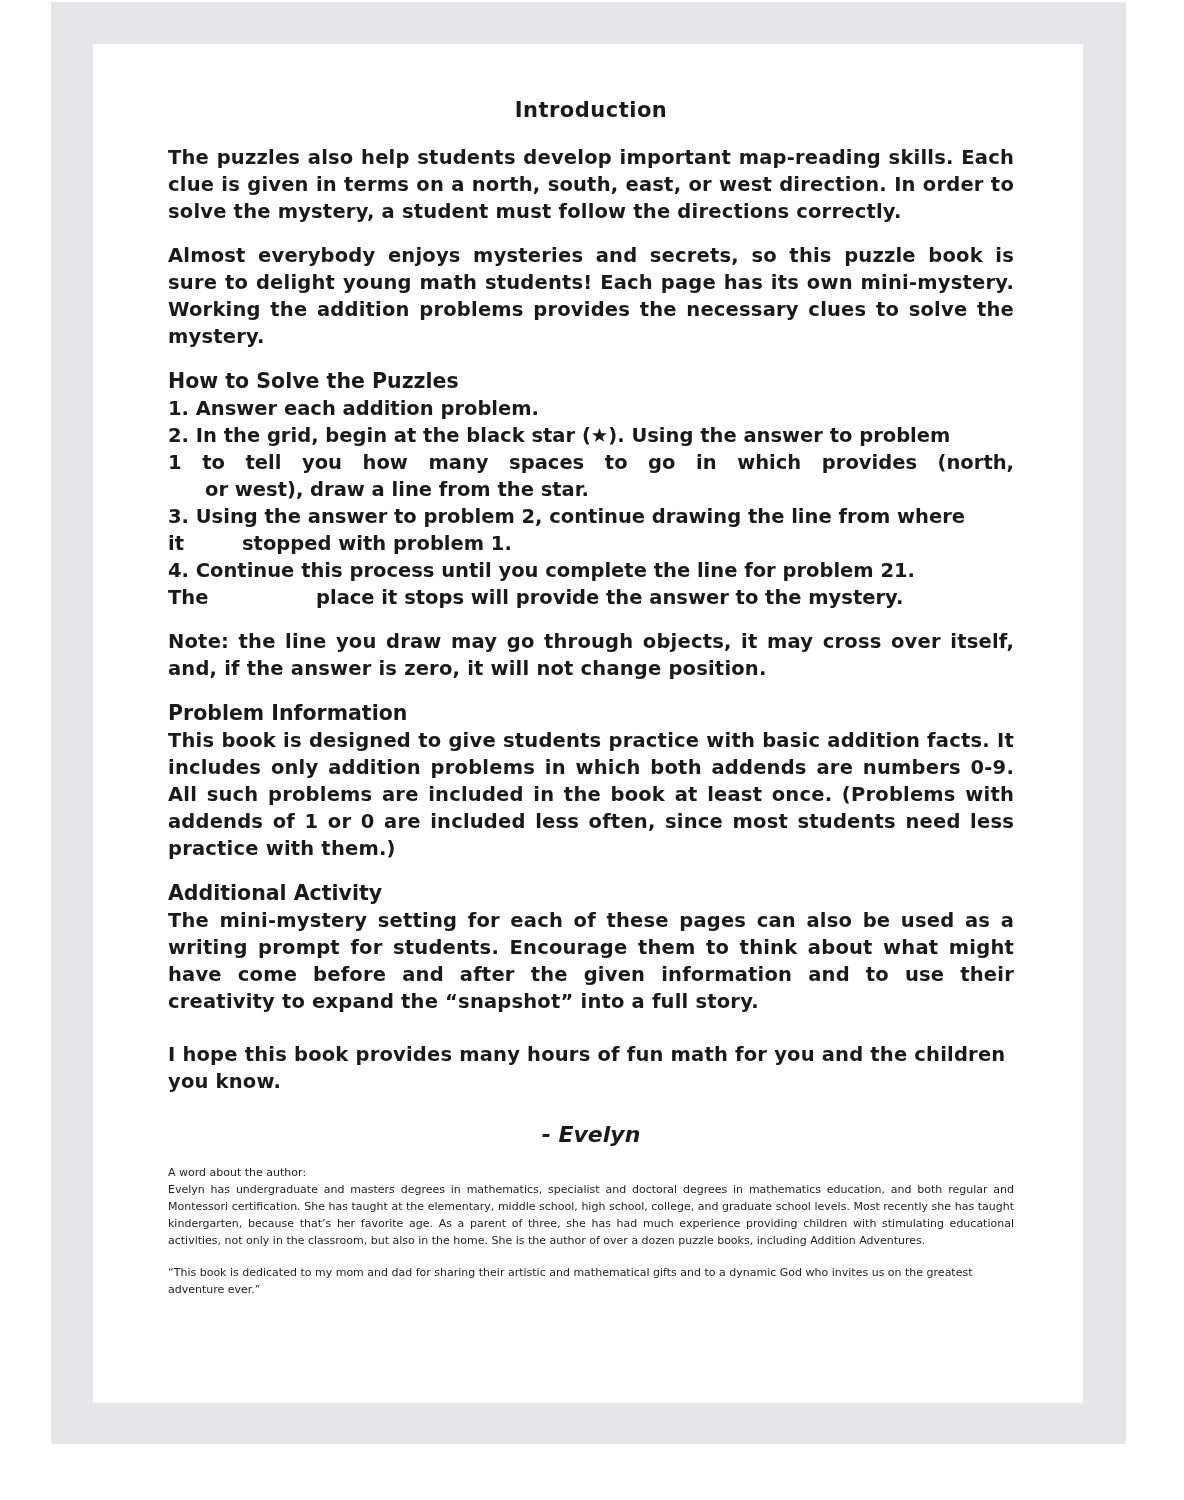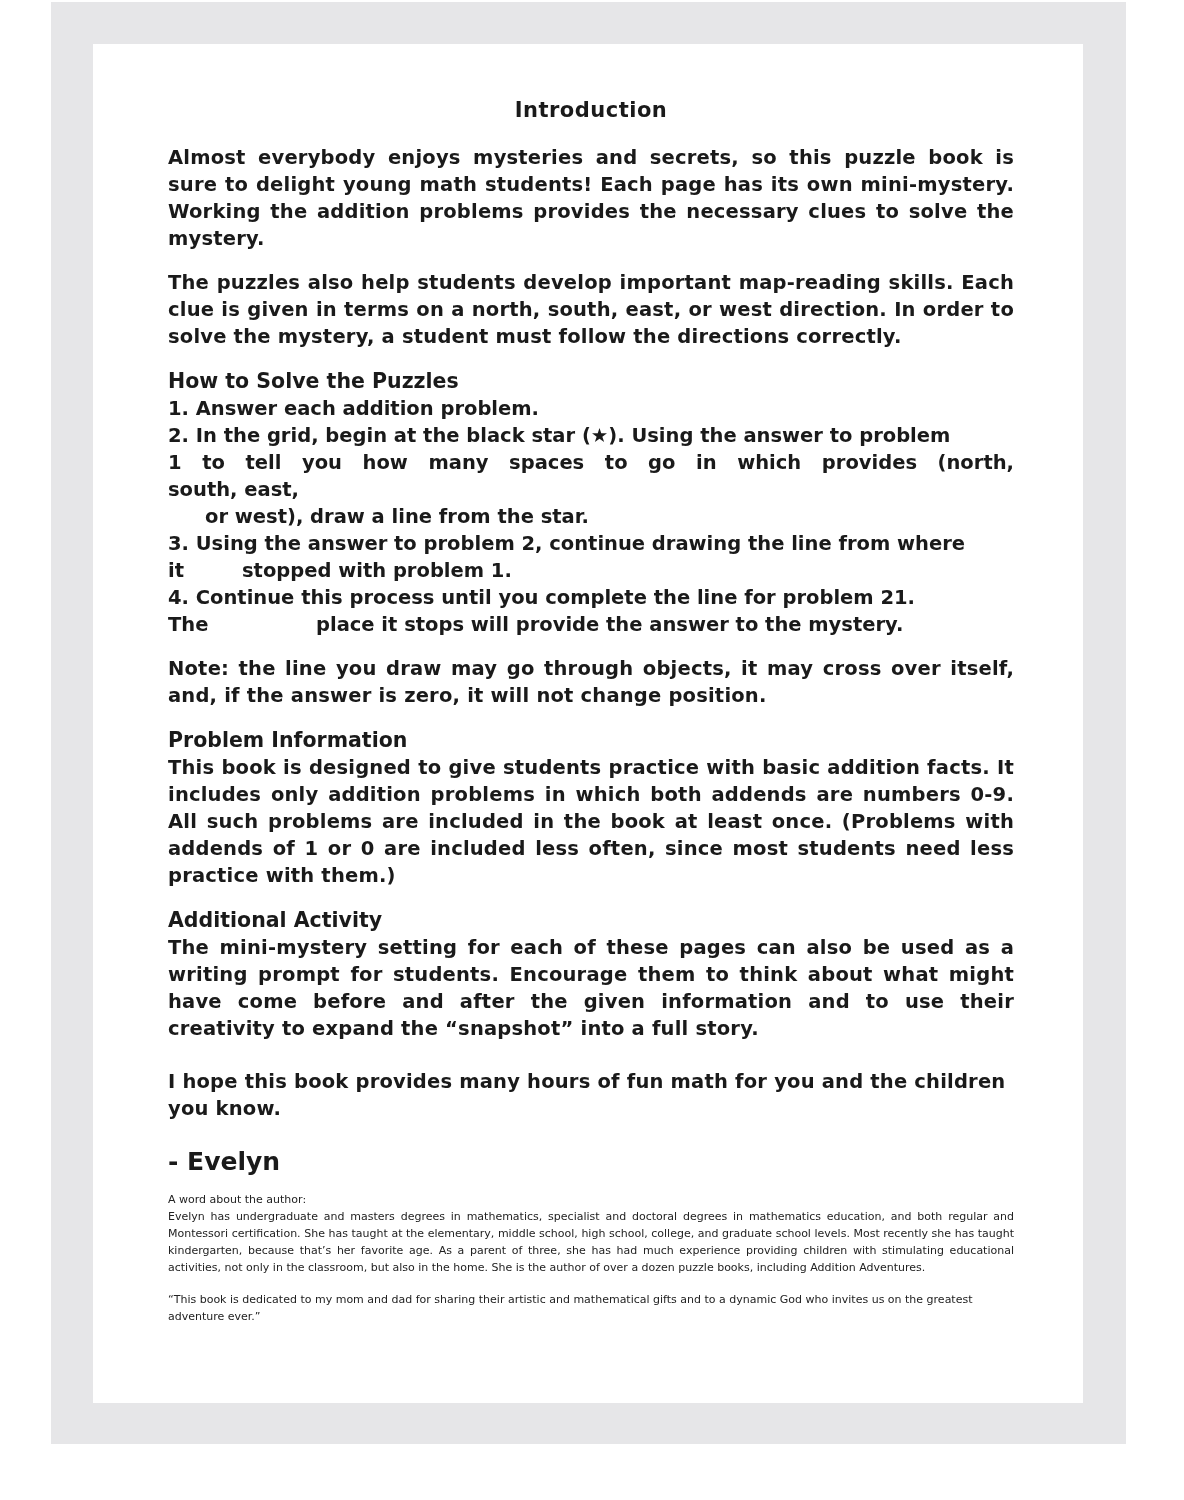--- a/index.html
+++ b/index.html
@@ -27,22 +27,23 @@
       margin: 0 0 17px 0; letter-spacing: 0.2px;
     }
     .heading {
       font-weight: bold; font-size: 20.5px; line-height: 28px; margin: 0;
     }
     .step {
       font-weight: bold; font-size: 19.5px; line-height: 27px; margin: 0; text-align: left;
     }
     .indent { padding-left: 37px; }
     .signature {
-      font-weight: bold; font-size: 25px; line-height: 27px; text-align: left;
+      font-weight: bold; font-size: 22px; line-height: 27px; text-align: center;
       margin: 26px 0 16px 0;
+      font-style: italic;
     }
     .small {
       font-size: 11px; line-height: 17px; text-align: justify; margin: 0;
       font-family: "DejaVu Sans", sans-serif; color: #222;
     }
     .small-block { margin-bottom: 15px; }
     .footer-left {
       position: absolute; left: 2px; top: 1479px; font-size: 15px;
       font-family: "Liberation Sans", sans-serif; color: #222; margin-top: 38px;
     }
@@ -53,33 +54,32 @@
   </style>
 </head>
 <body>
 
 <div class="frame"></div>
 <div class="page"></div>
 
 <div class="content">
   <h1 class="title">Introduction</h1>
 
+  <p class="para">The puzzles also help students develop important map-reading skills. Each clue is given in terms on a north, south, east, or west direction. In order to solve the mystery, a student must follow the directions correctly.</p>
   <p class="para">Almost everybody enjoys mysteries and secrets, so this puzzle book is sure to delight young math students! Each page has its own mini-mystery. Working the addition problems provides the necessary clues to solve the mystery.</p>
-  <p class="para">The puzzles also help students develop important map-reading skills. Each clue is given in terms on a north, south, east, or west direction. In order to solve the mystery, a student must follow the directions correctly.</p>
 
   <h2 class="heading">How to Solve the Puzzles</h2>
   <div>
     <p class="step">1.  Answer each addition problem.</p>
     <p class="step">2.  In the grid, begin at the black star (★). Using the answer to problem</p>
     <p class="step" style="text-align:justify;text-align-last:justify;">
       <span>1</span>
       <span>to</span>
       <span>tell you how many spaces to go in which provides (north,</span>
     </p>
-    <p class="step">south, east,</p>
     <p class="step indent">or west), draw a line from the star.</p>
     <p class="step">3.  Using the answer to problem 2, continue drawing the line from where</p>
     <p class="step">
       <span style="display:inline-block;width:74px;">it</span><span>stopped with problem 1.</span>
     </p>
     <p class="step">4.  Continue this process until you complete the line for problem 21.</p>
     <p class="step" style="margin-bottom:17px;">
       <span style="display:inline-block;width:148px;">The</span><span>place it stops will provide the answer to the mystery.</span>
     </p>
   </div>

